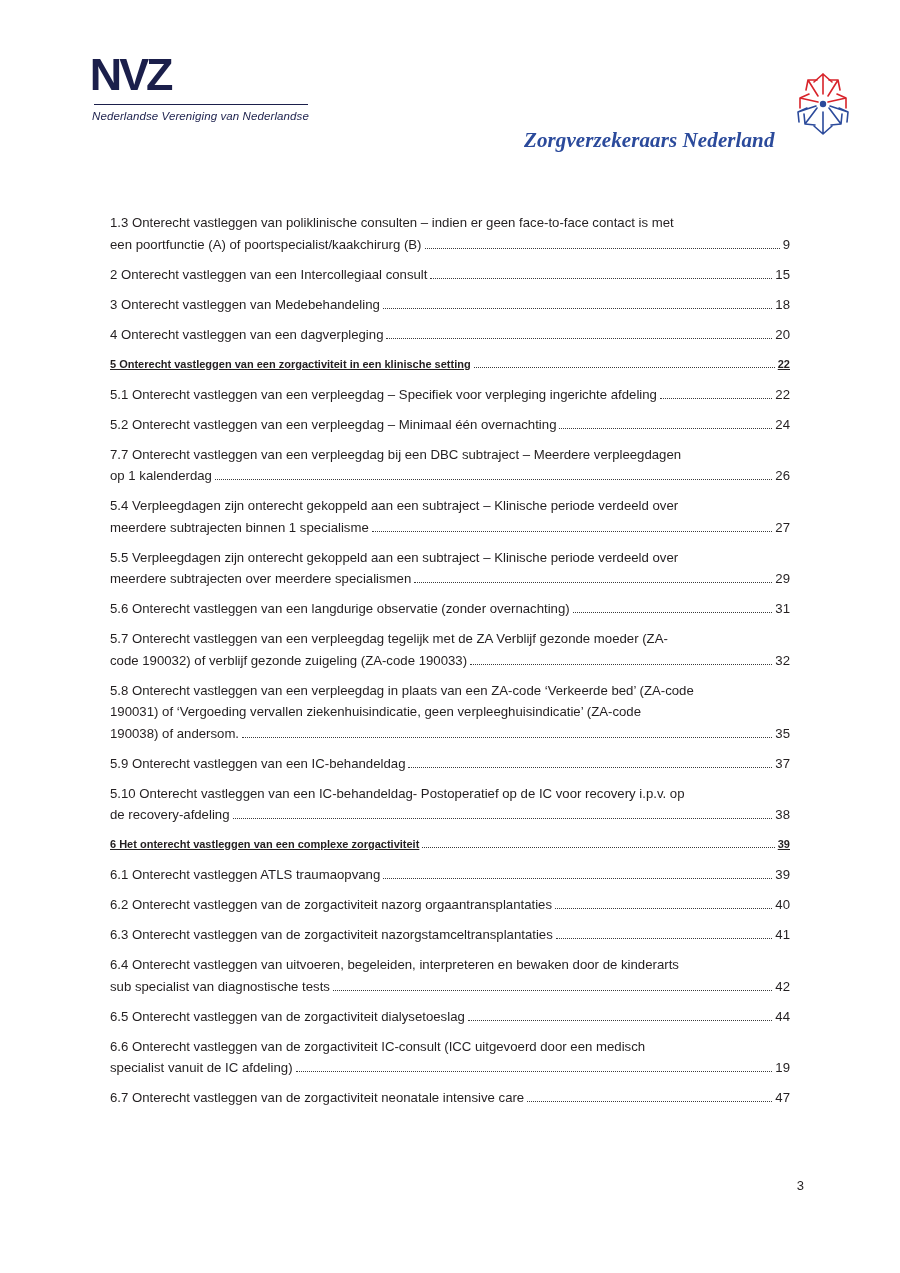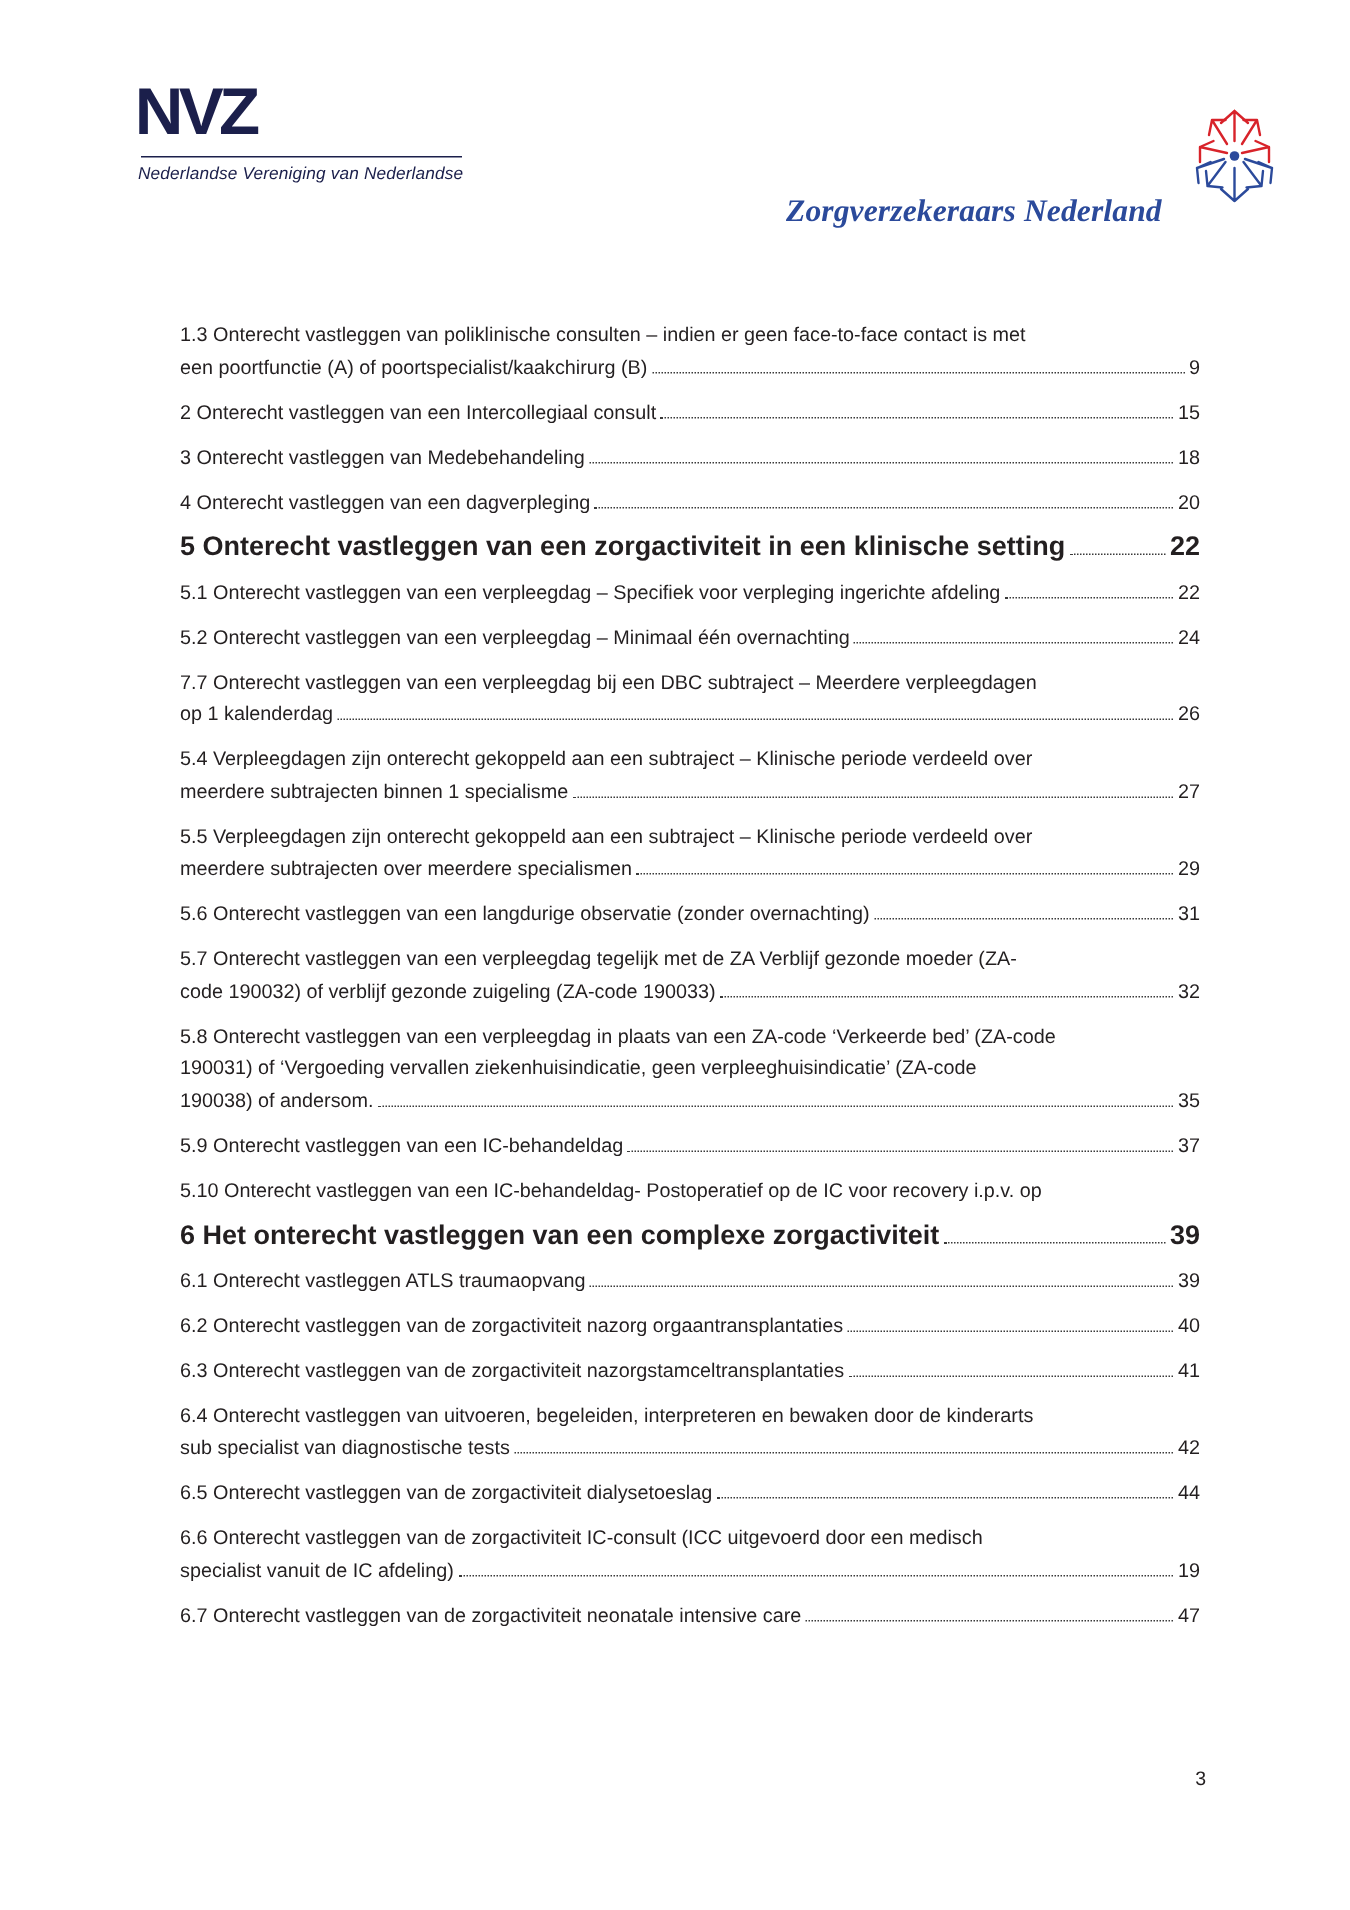--- a/index.html
+++ b/index.html
@@ -142,35 +142,36 @@
     top: 0px;
     width: 62px;
     height: 72px;
   }
   .logo-zn .zn-mark svg { display: block; }
 
   
   .toc {
     position: absolute;
     top: 212px;
-    left: 120px;
+    left: 110px;
     width: 680px;
   }
   .toc-entry {
     font-size: 13.2px;
     line-height: 21.5px;
     color: #231f20;
     margin-bottom: 8.5px;
     position: relative;
     display: block;
     text-align: justify;
   }
   .toc-entry.bold {
     font-weight: bold;
-    font-size: 18px;
+    font-size: 11px;
+    text-decoration: underline;
   }
   .toc-entry .row {
     display: flex;
     align-items: baseline;
     width: 100%;
   }
   .toc-entry .txt {
     white-space: pre-wrap;
   }
   .toc-entry .leader {
@@ -342,20 +343,25 @@
       </div>
       <div class="toc-entry">
         <div class="row">
           <span class="txt">5.9 Onterecht vastleggen van een IC-behandeldag</span>
           <span class="leader"></span>
           <span class="pg">37</span>
         </div>
       </div>
       <div class="toc-entry">
         <span class="wrapline">5.10 Onterecht vastleggen van een IC-behandeldag- Postoperatief op de IC voor recovery i.p.v. op</span>
+        <div class="row">
+          <span class="txt">de recovery-afdeling</span>
+          <span class="leader"></span>
+          <span class="pg">38</span>
+        </div>
       </div>
       <div class="toc-entry bold">
         <div class="row">
           <span class="txt">6 Het onterecht vastleggen van een complexe zorgactiviteit</span>
           <span class="leader"></span>
           <span class="pg">39</span>
         </div>
       </div>
       <div class="toc-entry">
         <div class="row">

